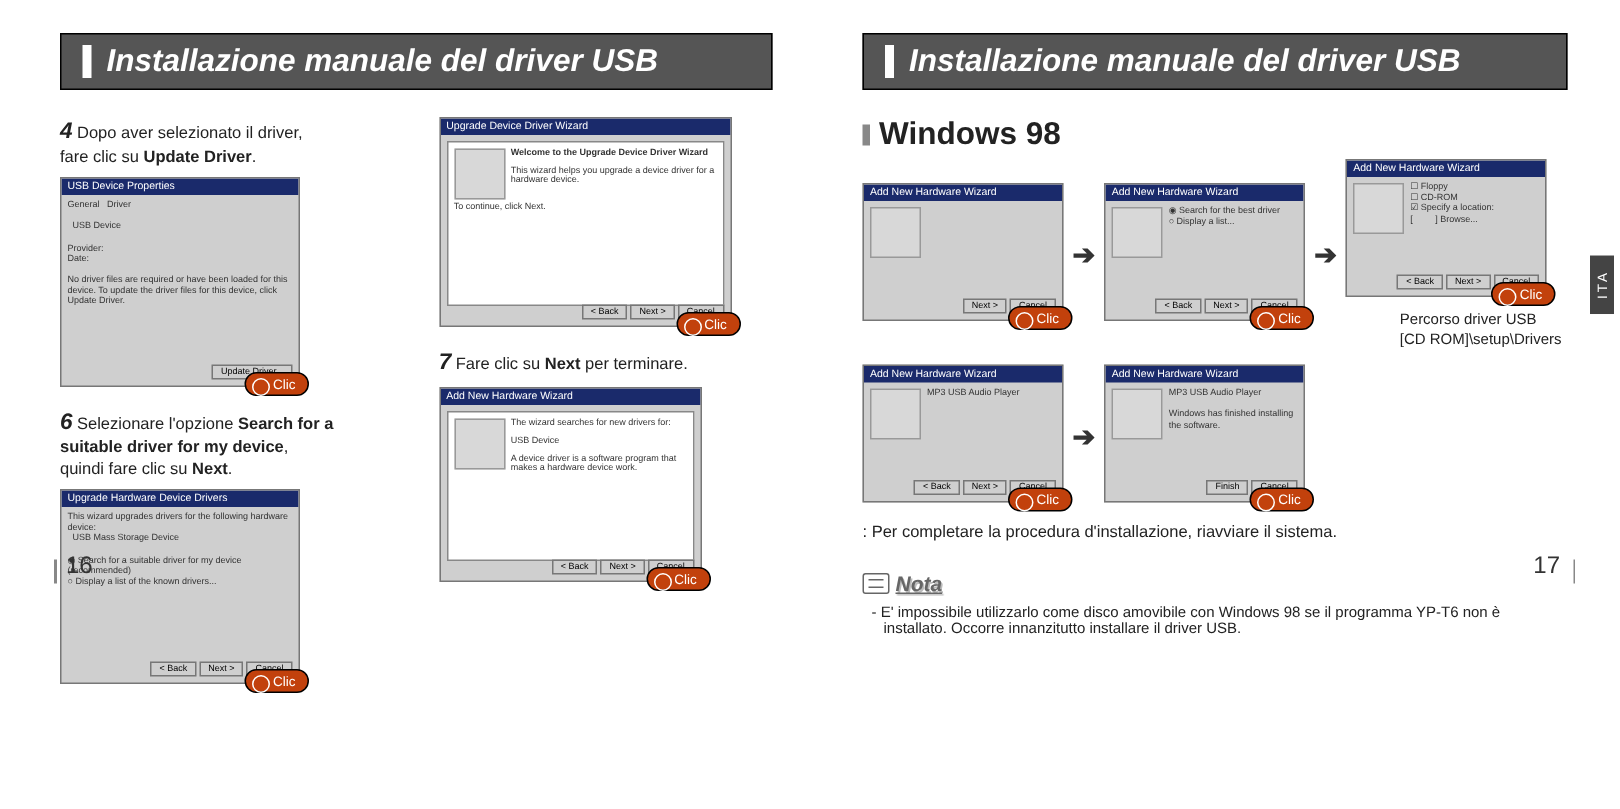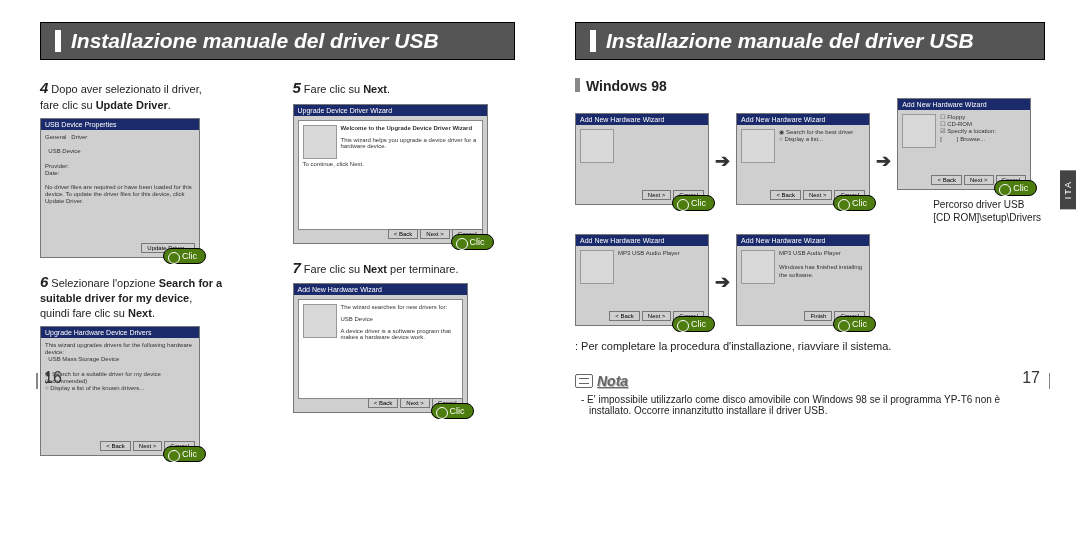--- a/index.html
+++ b/index.html
@@ -88,39 +88,39 @@
     border: 1px solid #888;
     padding: 4px;
     margin: 4px;
     font-size: 6px;
     color: #333;
   }
   .click-badge {
     position: absolute;
     bottom: -6px;
     right: -6px;
-    background: #4d7c0f;
+    background: #c2410c;
     color: #fff;
     font-size: 9px;
     padding: 2px 8px 2px 18px;
     border-radius: 10px;
     border: 1px solid #000;
   }
   .click-badge::before {
     content: "";
     position: absolute;
     left: 4px;
     top: 3px;
     width: 10px;
     height: 10px;
     border: 1px solid #fff;
     border-radius: 50%;
   }
   .section-title {
-    font-size: 14px;
+    font-size: 21px;
     font-weight: bold;
     color: #222;
     margin-bottom: 4px;
   }
   .section-bar {
     display: inline-block;
     width: 5px;
     height: 14px;
     background: #888;
     margin-right: 6px;
@@ -287,23 +287,20 @@
             <div class="fake-btn">&lt; Back</div>
             <div class="fake-btn">Next &gt;</div>
             <div class="fake-btn">Cancel</div>
           </div>
         </div>
         <div class="click-badge">Clic</div>
       </div>
     </div>
 
     <div class="col">
-      <div class="step-text">
-        <span class="step-num">5</span><span>Fare clic su </span><span class="bold">Next</span><span>.</span>
-      </div>
       <div class="shot-wrap">
         <div class="shot" style="width:195px">
           <div class="shot-title">Upgrade Device Driver Wizard</div>
           <div class="shot-inner" style="height:110px">
             <div class="wiz-icon"></div>
             <b>Welcome to the Upgrade Device Driver Wizard</b><br><br>
             <span>This wizard helps you upgrade a device driver for a hardware device.</span><br><br><br>
             <span>To continue, click Next.</span>
           </div>
           <div class="shot-btns">

